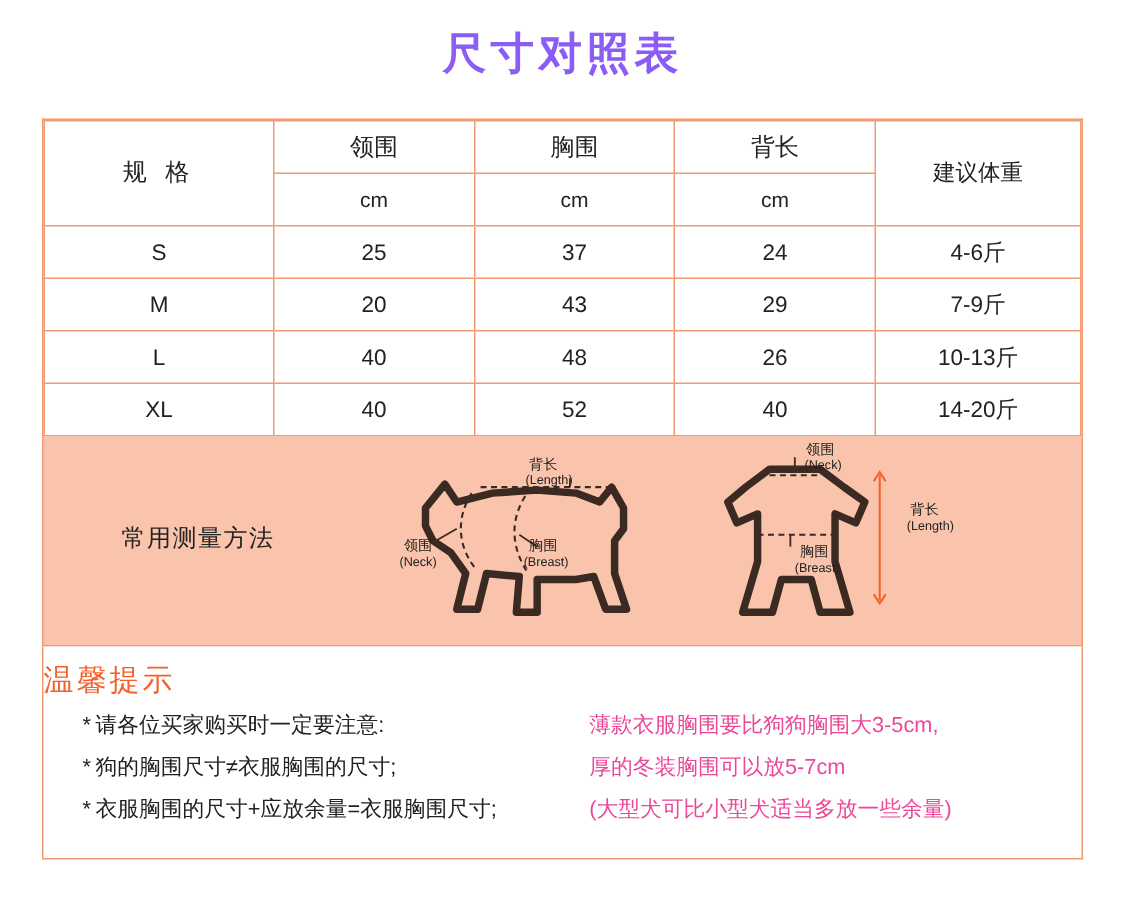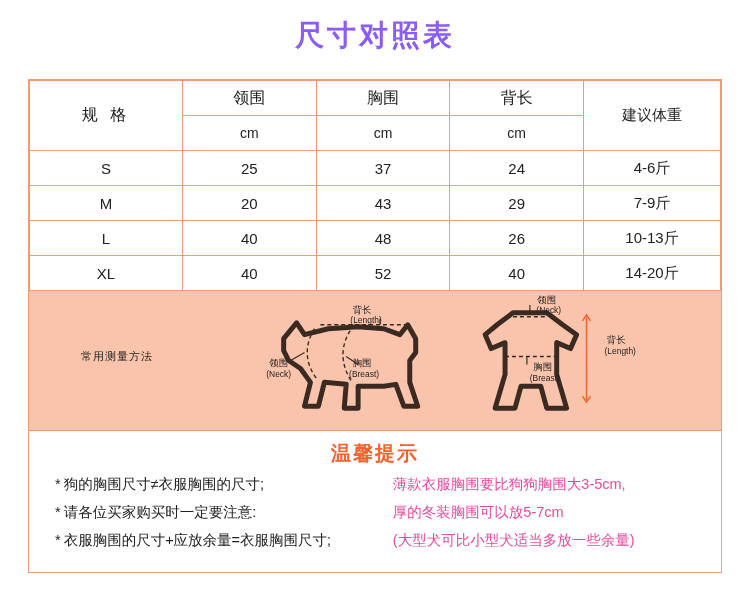--- a/index.html
+++ b/index.html
@@ -72,38 +72,38 @@
     border-top: none;
     background: #f9c4ab;
     height: 140px;
     position: relative;
     box-sizing: border-box;
   }
   .measure-label {
     position: absolute;
     left: 52px;
     top: 58px;
-    font-size: 11px;
+    font-size: 16px;
     color: #222;
     letter-spacing: 1px;
   }
   .tips {
     margin: 0 28px;
     border: 1px solid #f09a74;
     border-top: none;
     box-sizing: border-box;
     height: 142px;
     position: relative;
     background: #fff;
   }
   .tips-title {
-    text-align: center;
+    text-align: left;
     color: #f4612a;
     font-size: 20px;
-    font-weight: bold;
+    font-weight: normal;
     letter-spacing: 2px;
     padding-top: 9px;
   }
   .tips-cols {
     display: flex;
     padding: 8px 0 0 0;
   }
   .tips-left {
     width: 52%;
     padding-left: 26px;
@@ -244,22 +244,22 @@
       <text x="518" y="91" font-size="8.5" fill="#222" font-family="Liberation Sans" text-anchor="middle">(Breast)</text>
       <text x="590" y="52" font-size="9.5" fill="#222" font-family="Liberation Sans" text-anchor="middle">背长</text>
       <text x="594" y="63" font-size="8.5" fill="#222" font-family="Liberation Sans" text-anchor="middle">(Length)</text>
     </svg>
   </div>
 
   <div class="tips">
     <div class="tips-title">温馨提示</div>
     <div class="tips-cols">
       <div class="tips-left">
+        <p><span class="star">*</span><span>请各位买家购买时一定要注意:</span></p>
         <p><span class="star">*</span><span>狗的胸围尺寸≠衣服胸围的尺寸;</span></p>
-        <p><span class="star">*</span><span>请各位买家购买时一定要注意:</span></p>
         <p><span class="star">*</span><span>衣服胸围的尺寸+应放余量=衣服胸围尺寸;</span></p>
       </div>
       <div class="tips-right">
         <p>薄款衣服胸围要比狗狗胸围大3-5cm,</p>
         <p>厚的冬装胸围可以放5-7cm</p>
         <p>(大型犬可比小型犬适当多放一些余量)</p>
       </div>
     </div>
   </div>
 

